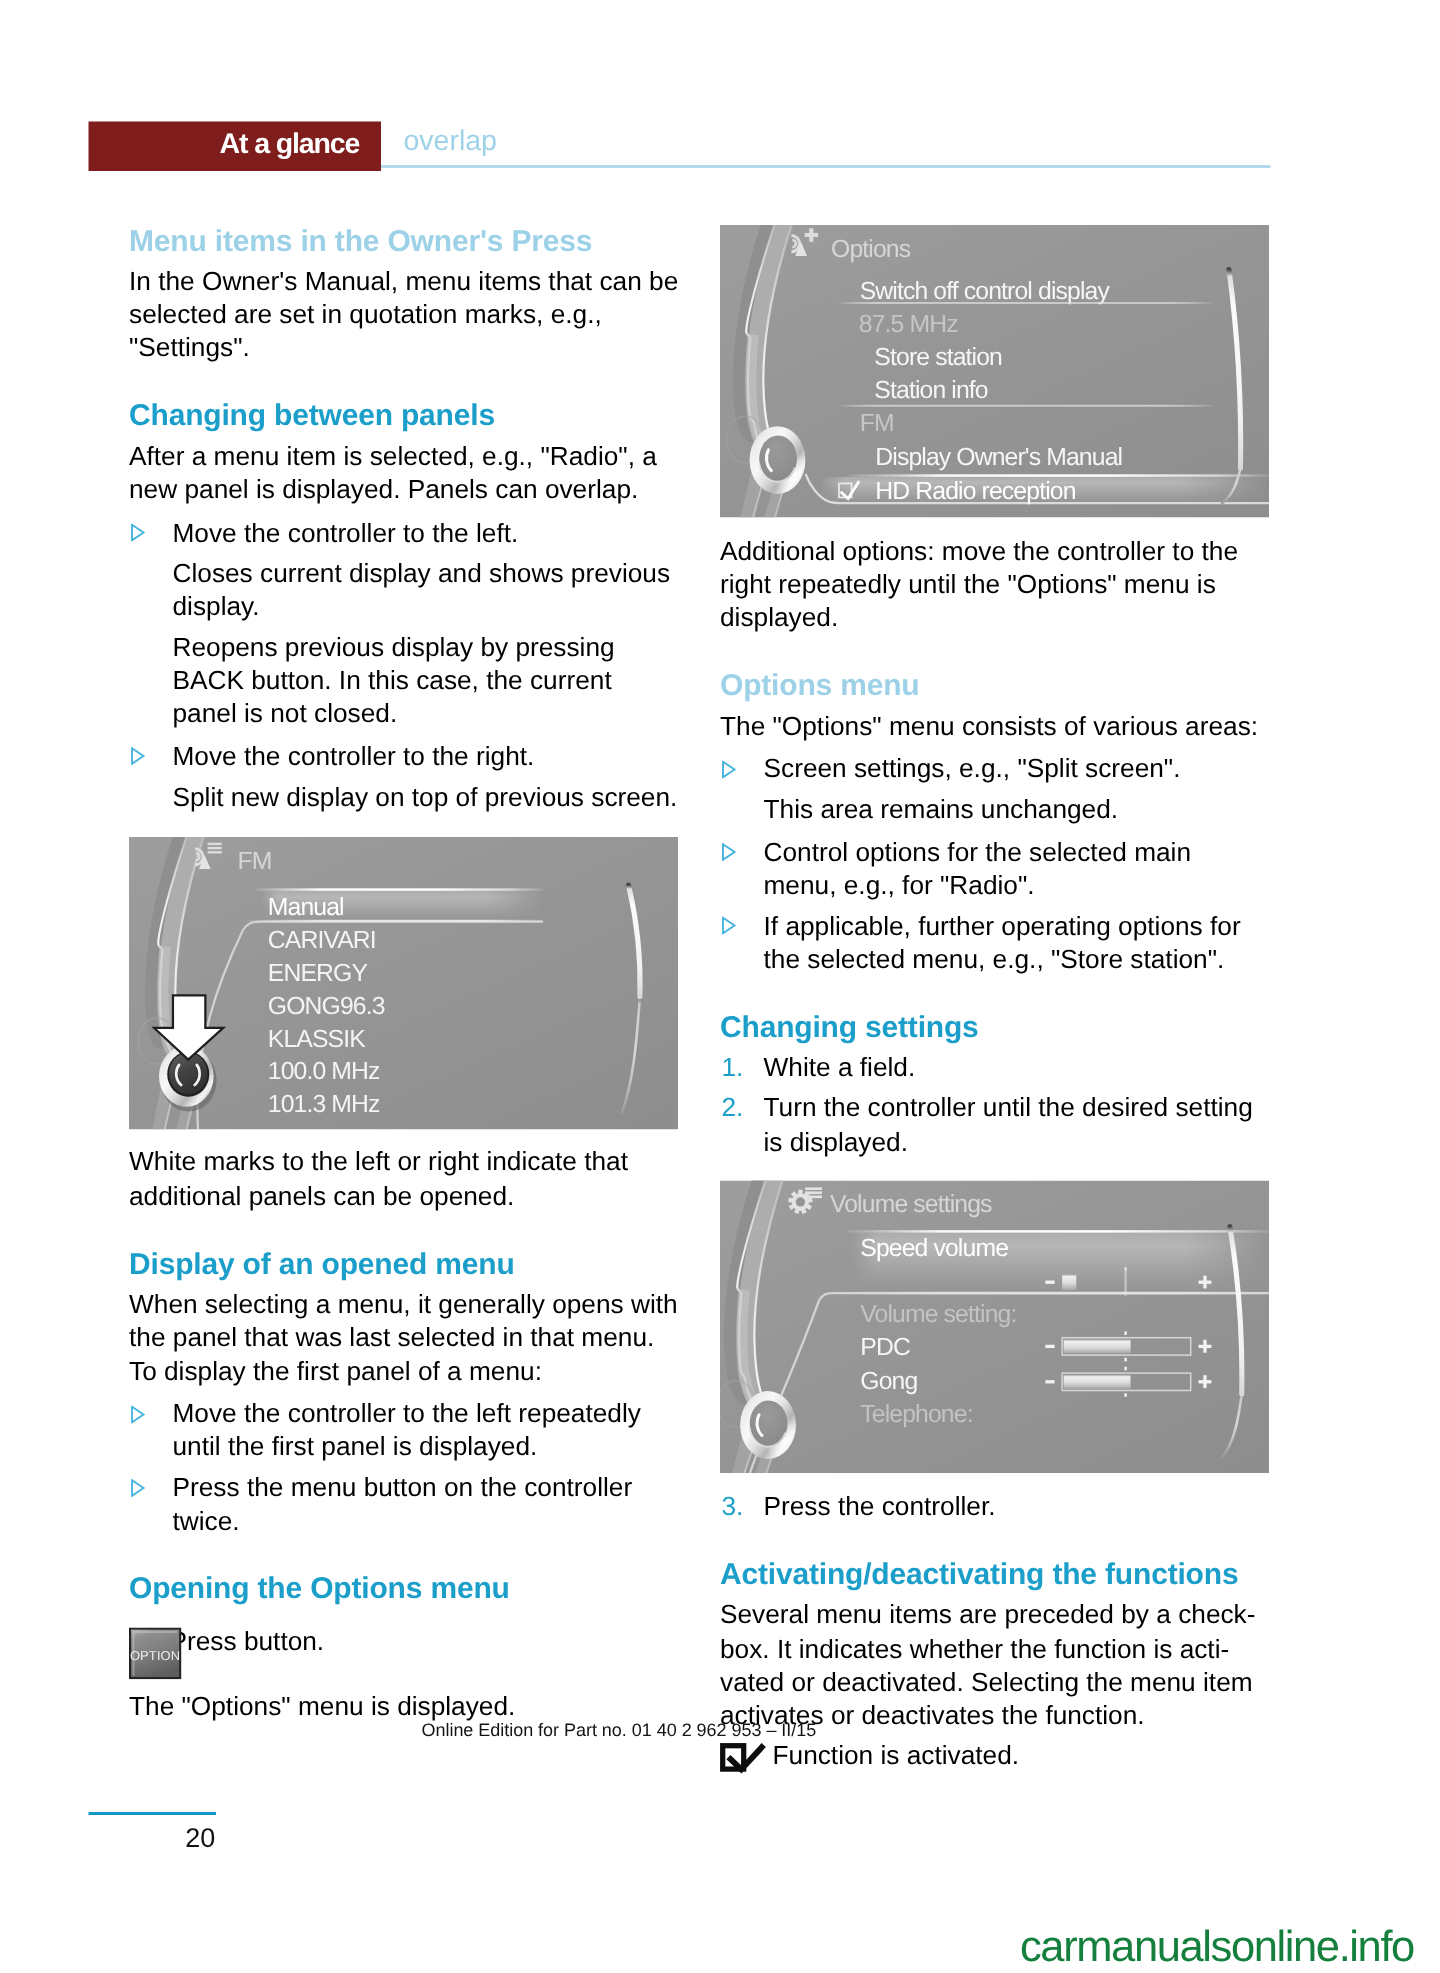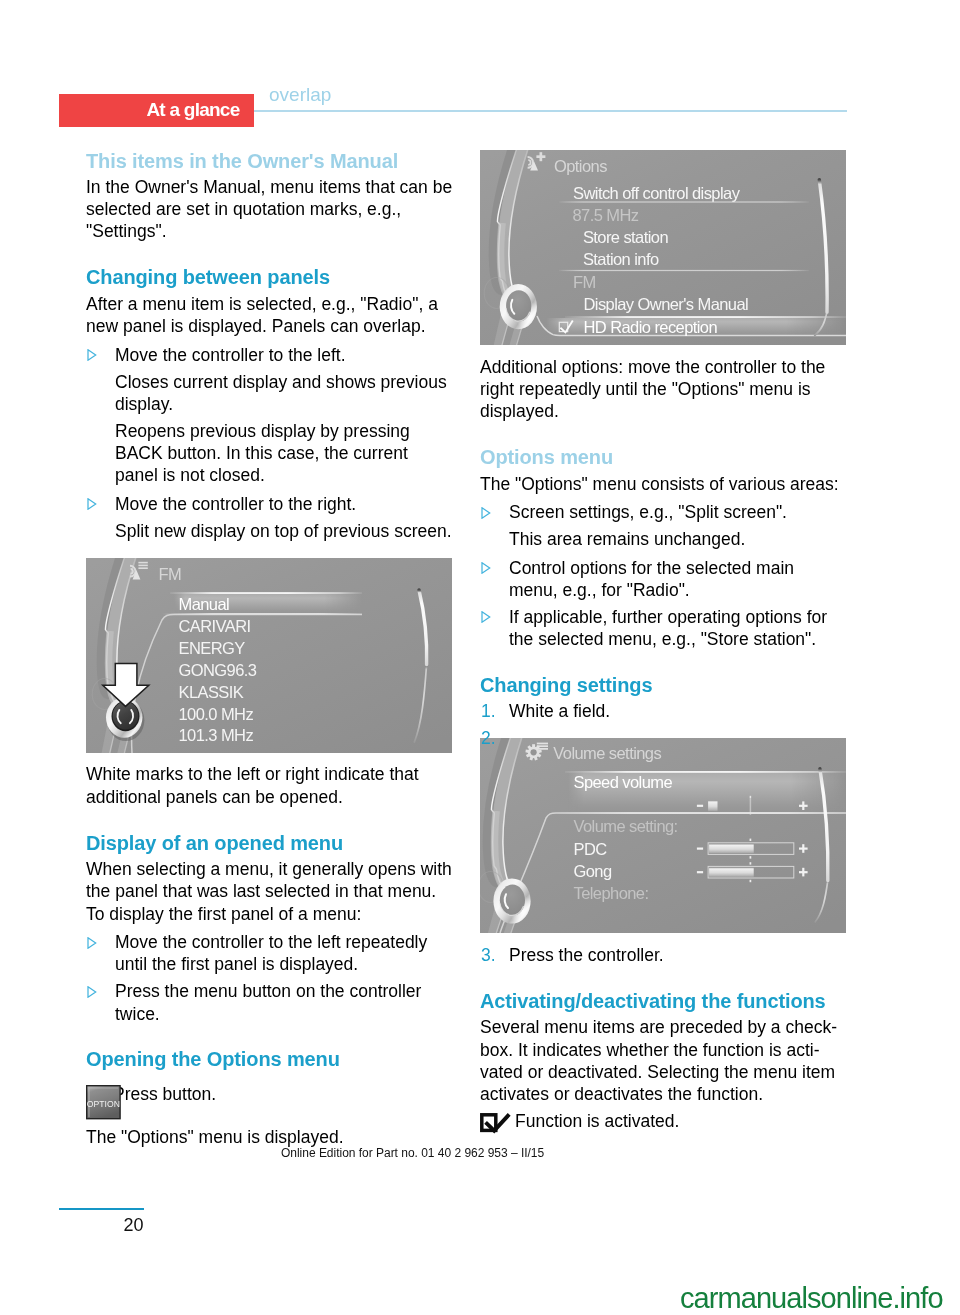--- a/index.html
+++ b/index.html
@@ -2,21 +2,21 @@
 <html><head>
 <meta charset="utf-8">
 <title>At a glance - iDrive</title>
 <style>
   html,body{margin:0;padding:0;}
   body{width:960px;height:1315px;background:#fff;
        font-family:"Liberation Sans",sans-serif;
        -webkit-font-smoothing:antialiased;}
   .page{position:relative;width:960px;height:1315px;overflow:hidden;background:#fff;}
 
-  .tab-active{position:absolute;left:59px;top:94px;width:195px;height:33px;background:#ef4444;}
+  .tab-active{position:absolute;left:59px;top:81px;width:195px;height:33px;background:#7f1d1d;}
   .tab-active .lbl{position:absolute;right:14.5px;bottom:6px;color:#fff;font-weight:bold;font-size:19px;letter-spacing:-0.75px;}
   .tab-idle{position:absolute;left:269px;top:78.5px;height:33px;}
   .tab-idle .lbl{position:absolute;left:0;bottom:6px;color:#9ED2E8;font-size:19px;}
   .headrule{position:absolute;left:254px;top:110px;width:593px;height:2px;background:#B3DAEC;}
 
   .col{position:absolute;width:367px;}
   .colL{left:86px;top:150.5px;}
   .colR{left:480px;top:150px;}
 
   .h2{font-size:20px;font-weight:bold;line-height:21px;color:#1B9FCA;margin:24.6px 0 4.4px 0;letter-spacing:-0.12px;}
@@ -47,21 +47,21 @@
 
   <div class="tab-active">
     <span class="lbl">At a glance</span>
   </div>
   <div class="tab-idle">
     <span class="lbl">overlap</span>
   </div>
   <div class="headrule"></div>
 
   <div class="col colL">
-      <div class="h2 pale first">This items in the Owner's Manual</div>
+      <div class="h2 pale first">Menu items in the Owner's Press</div>
       <div class="p">In the Owner's Manual, menu items that can be selected are set in quotation marks, e.g., "Settings".</div>
       <div class="h2">Changing between panels</div>
       <div class="p trail">After a menu item is selected, e.g., "Radio", a new panel is displayed. Panels can overlap.</div>
       <div class="bullet"><svg class="tri" width="10" height="12" viewBox="0 0 10 12">
           <path d="M1 0.8 L8.7 6 L1 11.2 Z" fill="none" stroke="#45B4DE" stroke-width="1.25"></path>
         </svg><span>Move the controller to the left.</span></div>
       <div class="sub">Closes current display and shows previous display.</div>
       <div class="sub trail">Reopens previous display by pressing BACK button. In this case, the current panel is not closed.</div>
       <div class="bullet"><svg class="tri" width="10" height="12" viewBox="0 0 10 12">
           <path d="M1 0.8 L8.7 6 L1 11.2 Z" fill="none" stroke="#45B4DE" stroke-width="1.25"></path>
@@ -411,21 +411,21 @@
         </svg><span>Screen settings, e.g., "Split screen".</span></div>
       <div class="sub trail">This area remains unchanged.</div>
       <div class="bullet"><svg class="tri" width="10" height="12" viewBox="0 0 10 12">
           <path d="M1 0.8 L8.7 6 L1 11.2 Z" fill="none" stroke="#45B4DE" stroke-width="1.25"></path>
         </svg><span>Control options for the selected main menu, e.g., for "Radio".</span></div>
       <div class="bullet"><svg class="tri" width="10" height="12" viewBox="0 0 10 12">
           <path d="M1 0.8 L8.7 6 L1 11.2 Z" fill="none" stroke="#45B4DE" stroke-width="1.25"></path>
         </svg><span>If applicable, further operating options for the selected menu, e.g., "Store station".</span></div>
       <div class="h2">Changing settings</div>
       <div class="num"><span class="n">1.</span><span>White a field.</span></div>
-      <div class="num"><span class="n">2.</span></div>
+      <div class="num"><span class="n">2.</span><span>Turn the controller until the desired setting is displayed.</span></div>
       <svg class="fig" width="366" height="195" viewBox="0 0 366 195">
         <defs>
 <linearGradient id="f3bg" x1="0.05" y1="0" x2="0.9" y2="1">
  <stop offset="0" stop-color="#9d9d9d"></stop>
             <stop offset="0.35" stop-color="#979797"></stop>
  <stop offset="0.72" stop-color="#929292"></stop>
             <stop offset="1" stop-color="#8e8e8e"></stop>
           </linearGradient>
 <linearGradient id="f3ring" x1="0.05" y1="0.12" x2="0.95" y2="0.88">
  <stop offset="0" stop-color="#c8c8c8"></stop>

